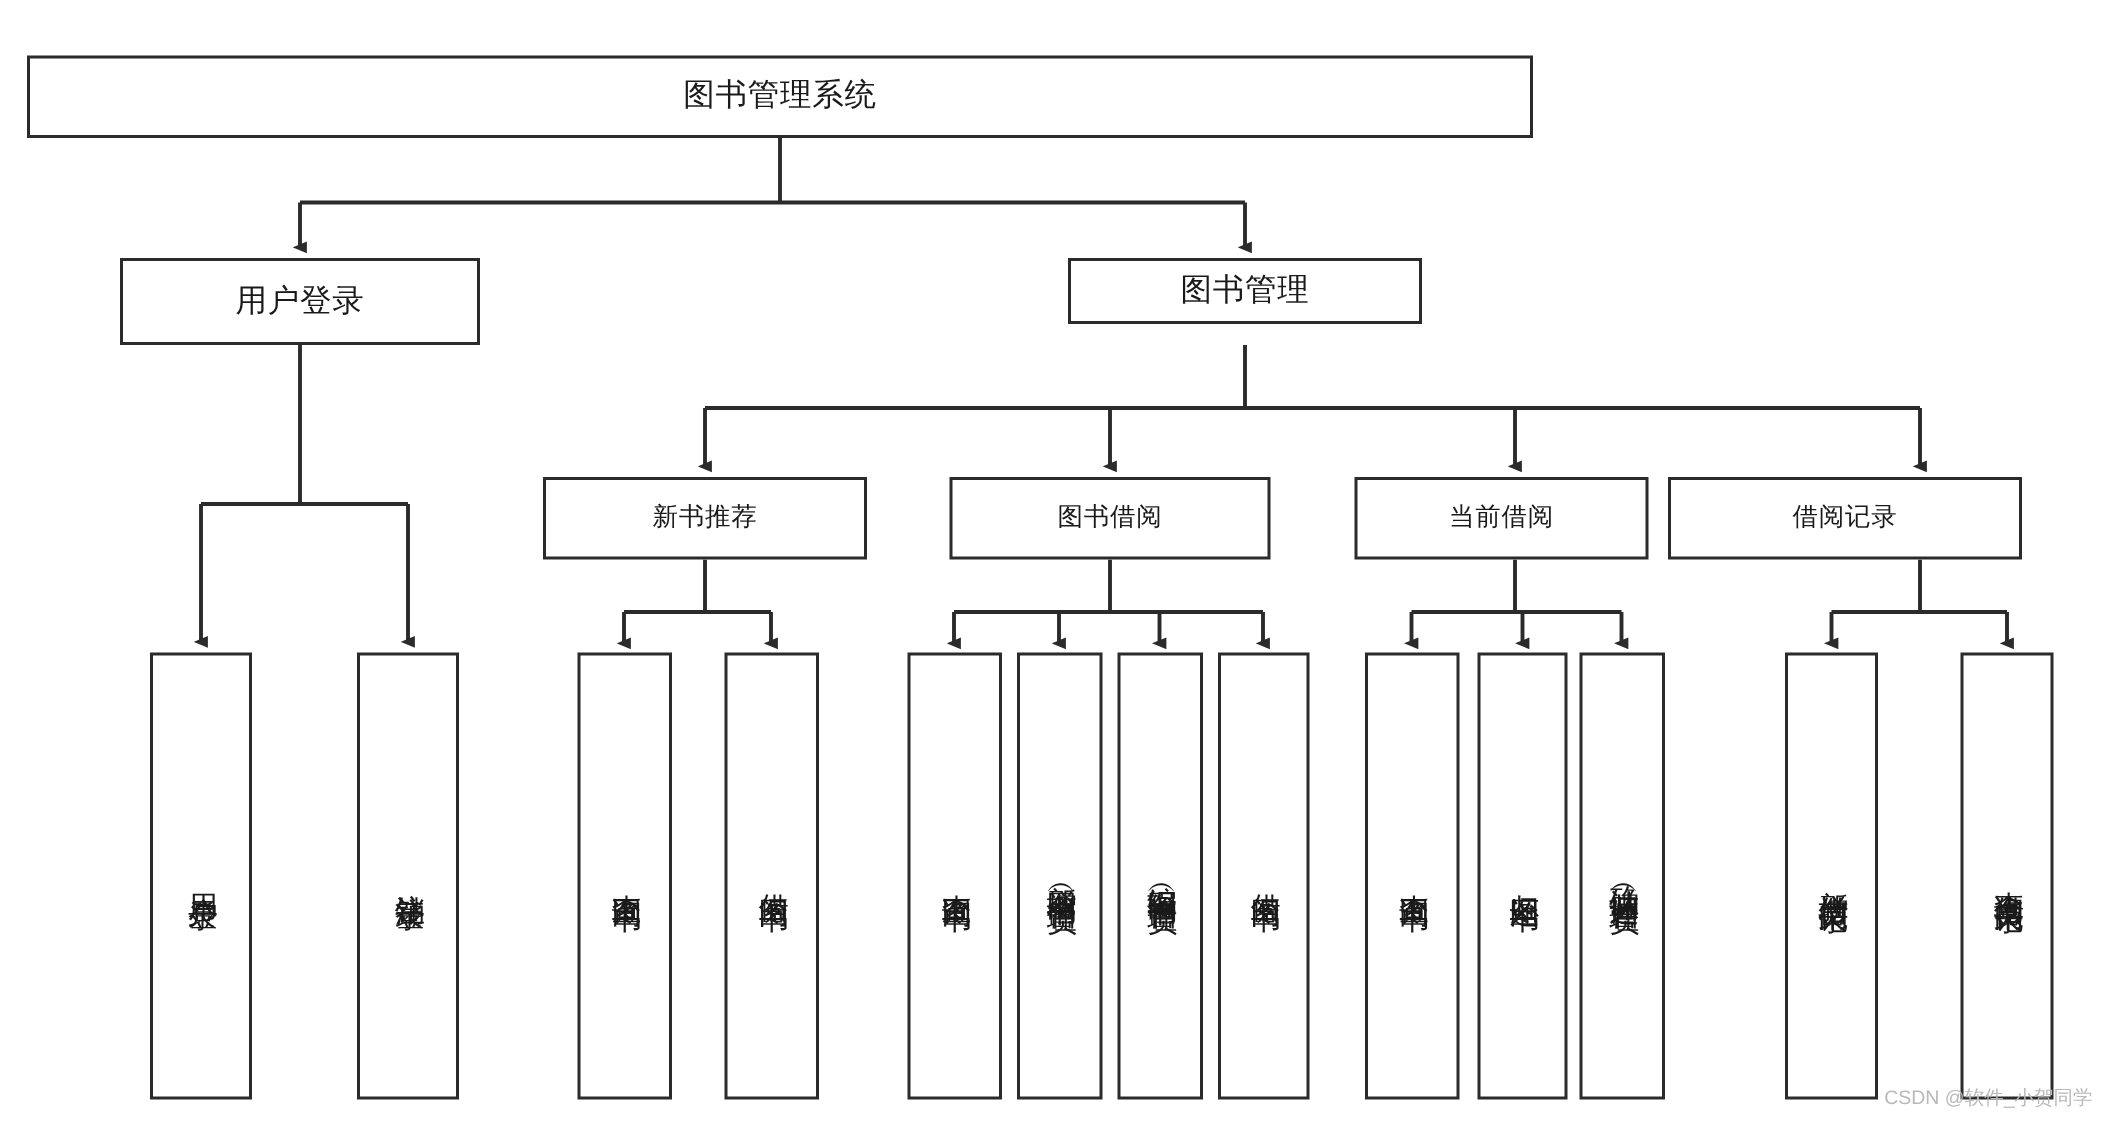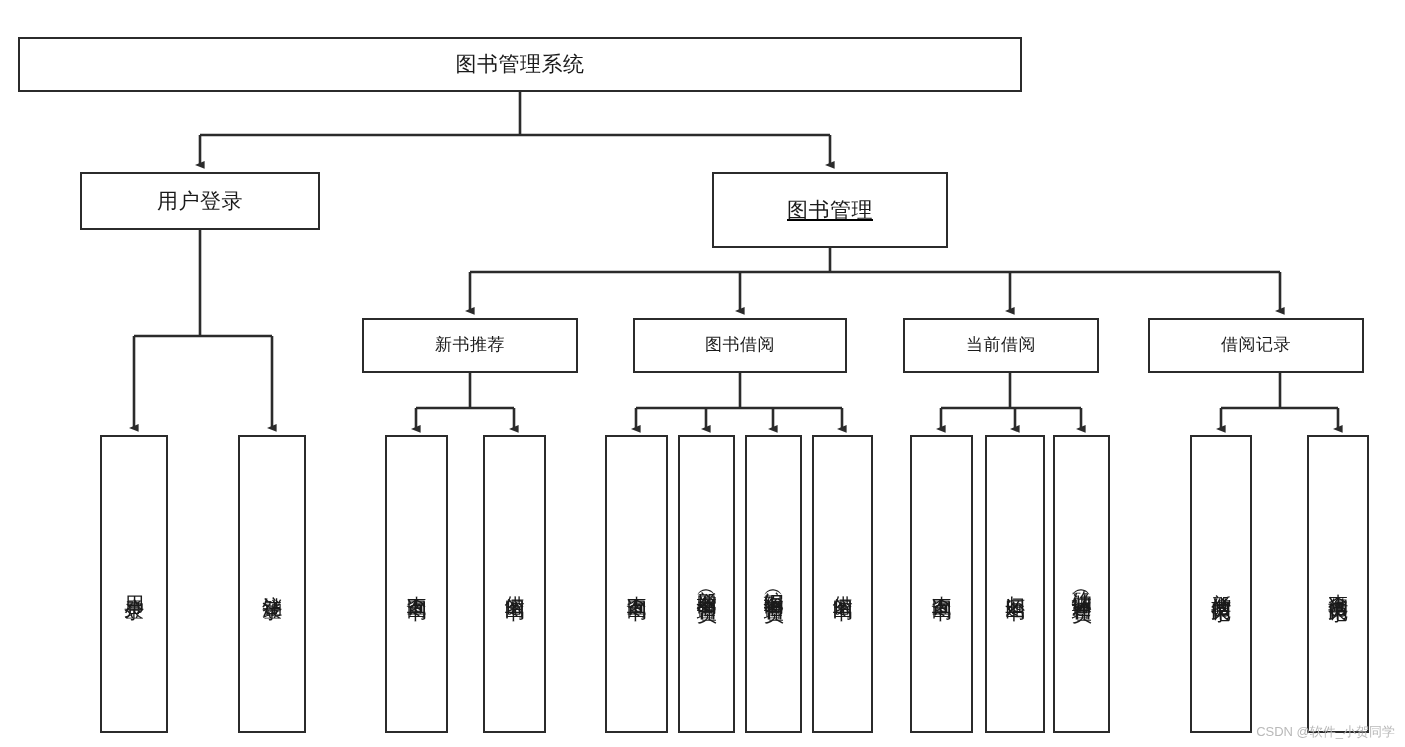--- a/index.html
+++ b/index.html
@@ -136,34 +136,34 @@
     </g>
   </svg>
 
   <div class="node-box lvl1" style="left:18px; top:13px; width:1004px; height:55px;margin-top:24px;">
     <span class="node-label">图书管理系统</span>
   </div>
 
   <div class="node-box lvl2" style="left:80px; top:172px; width:240px; height:58px;">
     <span class="node-label">用户登录</span>
   </div>
-  <div class="node-box lvl2" style="left:712px; top:172px; width:236px; height:76px;text-decoration:underline;">
+  <div class="node-box lvl2" style="left:712px; top:172px; width:236px; height:44px;">
     <span class="node-label">图书管理</span>
   </div>
 
   <div class="node-box lvl3" style="left:362px; top:318px; width:216px; height:55px;">
     <span class="node-label">新书推荐</span>
   </div>
   <div class="node-box lvl3" style="left:633px; top:318px; width:214px; height:55px;">
     <span class="node-label">图书借阅</span>
   </div>
   <div class="node-box lvl3" style="left:903px; top:318px; width:196px; height:55px;">
     <span class="node-label">当前借阅</span>
   </div>
-  <div class="node-box lvl3" style="left:1148px; top:318px; width:216px; height:55px;">
+  <div class="node-box lvl3" style="left:1112px; top:318px; width:236px; height:55px;">
     <span class="node-label">借阅记录</span>
   </div>
 
   <div class="node-box lvl4" style="left:100px; top:435px; width:68px; height:298px;">
     <span class="node-label vertical">用户登录</span>
   </div>
   <div class="node-box lvl4" style="left:238px; top:435px; width:68px; height:298px;">
     <span class="node-label vertical">注销登录</span>
   </div>
 

